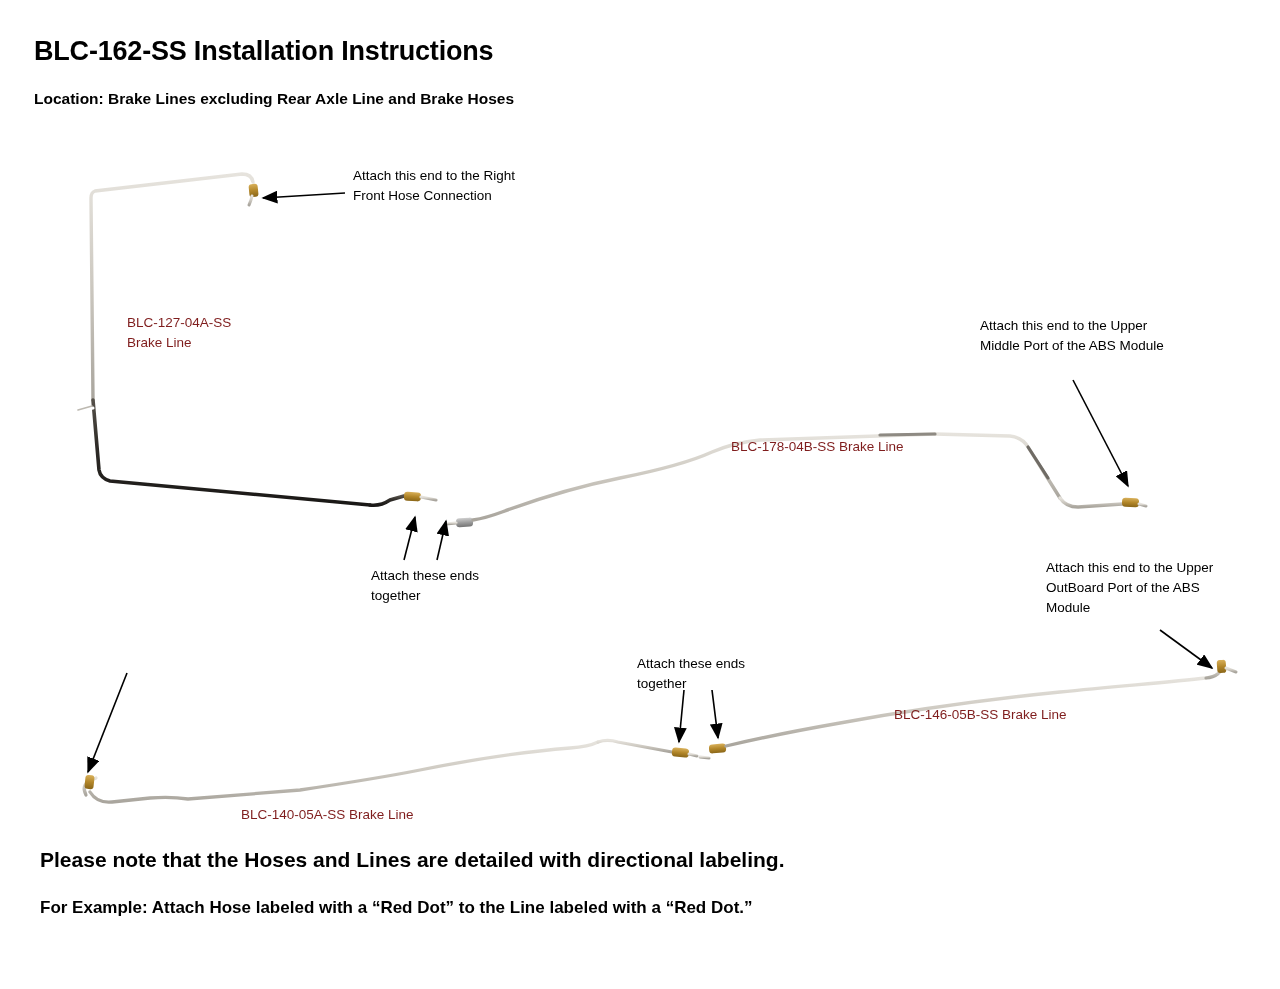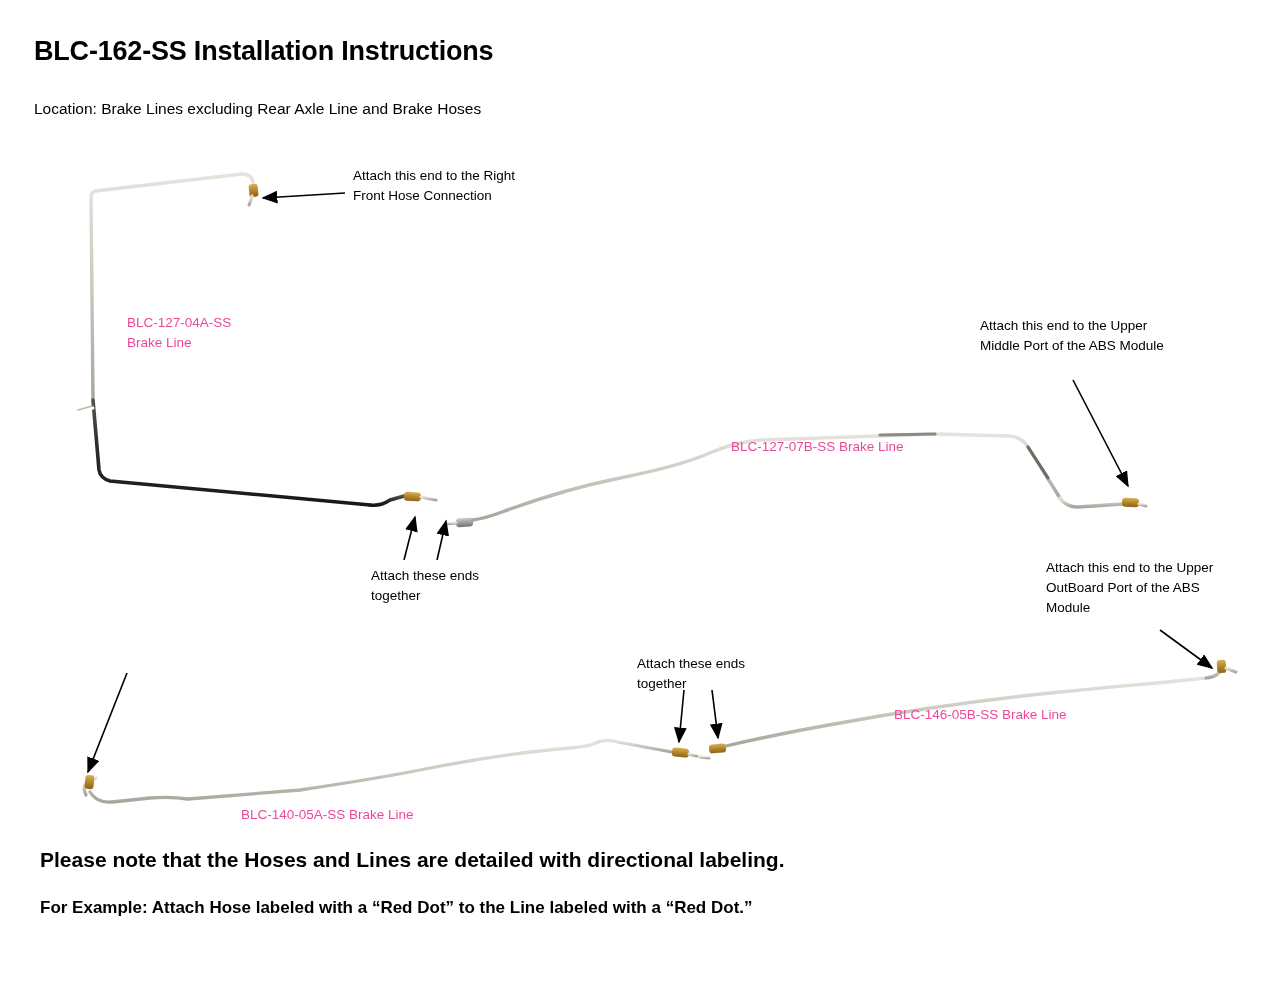--- a/index.html
+++ b/index.html
@@ -28,23 +28,23 @@
     top: 36px;
     font-size: 27px;
     font-weight: bold;
     letter-spacing: -0.2px;
     color: #000;
     white-space: nowrap;
   }
   .subline1 {
     position: absolute;
     left: 34px;
-    top: 100px;
+    top: 90px;
     font-size: 15.5px;
-    font-weight: normal;
+    font-weight: bold;
     white-space: nowrap;
   }
   .subline2 {
     position: absolute;
     left: 34px;
     top: 117px;
     font-size: 15.5px;
     font-weight: bold;
     white-space: nowrap;
   }
@@ -68,21 +68,21 @@
     position: absolute;
     font-size: 13.5px;
     line-height: 20px;
     color: #000000;
     white-space: pre-line;
   }
   .lbl {
     position: absolute;
     font-size: 13.5px;
     line-height: 20px;
-    color: #ec4899;
+    color: #7f1d1d;
     white-space: pre-line;
   }
   #diagram {
     position: absolute;
     left: 0;
     top: 0;
     width: 1280px;
     height: 989px;
     pointer-events: none;
   }
@@ -211,21 +211,21 @@
 OutBoard Port of the ABS
 Module</div>
 
 
   <div class="anno" style="left:637px; top:654px;">Attach these ends
 together</div>
 
   <div class="lbl" style="left:127px; top:313px;">BLC-127-04A-SS
 Brake Line</div>
 
-  <div class="lbl" style="left:731px; top:437px;">BLC-127-07B-SS Brake Line</div>
+  <div class="lbl" style="left:731px; top:437px;">BLC-178-04B-SS Brake Line</div>
 
   <div class="lbl" style="left:894px; top:705px;">BLC-146-05B-SS Brake Line</div>
 
   <div class="lbl" style="left:241px; top:805px;">BLC-140-05A-SS Brake Line</div>
 
   <div class="footer1">Please note that the Hoses and Lines are detailed with directional labeling.</div>
   <div class="footer2">For Example: Attach Hose labeled with a “Red Dot” to the Line labeled with a “Red Dot.”</div>
 
 </div>
 

